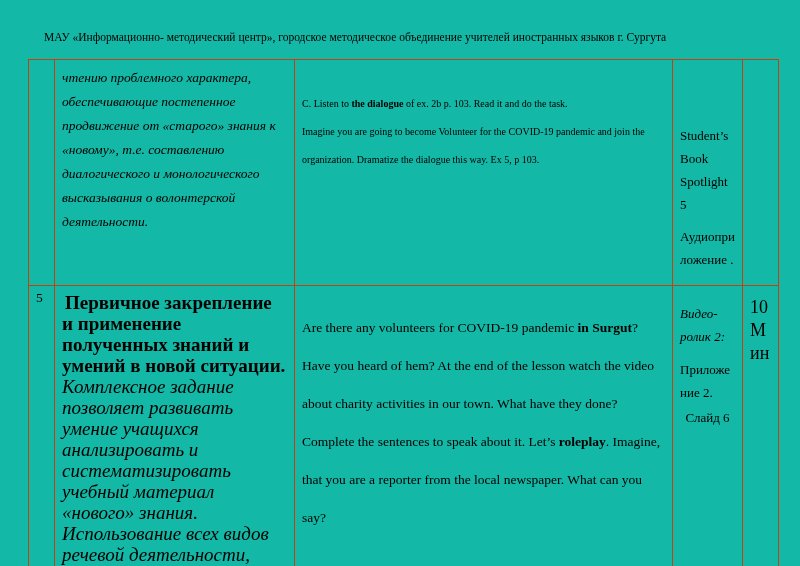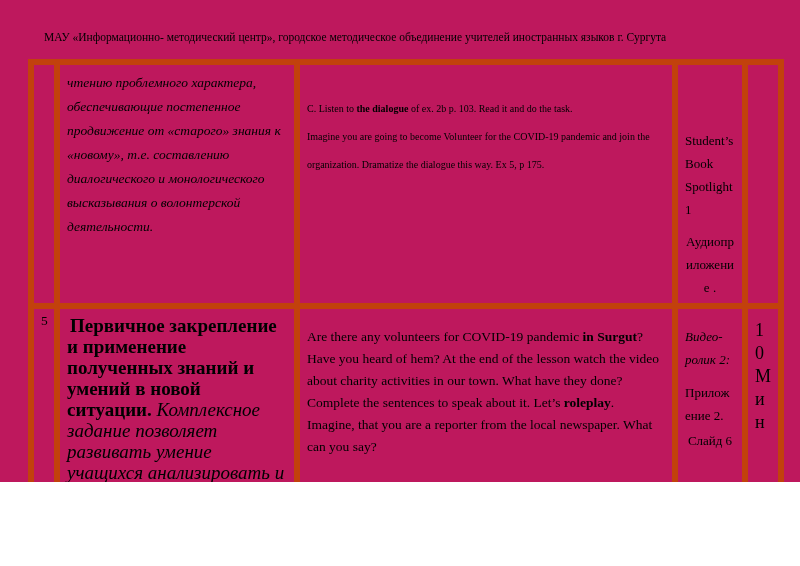--- a/index.html
+++ b/index.html
@@ -1,21 +1,21 @@
 <!DOCTYPE html>
 <html><head>
 <meta charset="utf-8">
 <style>
   * { margin: 0; padding: 0; box-sizing: border-box; }
   html, body { background: #ffffff; }
   .page {
     position: relative;
     width: 800px;
-    height: 482px;
-    background: #be185d;
+    height: 566px;
+    background: #14b8a6;
     color: #000000;
     font-family: "Liberation Serif", serif;
     overflow: hidden;
   }
   .doc-header {
     position: absolute;
     top: 30px;
     left: 44px;
     width: 640px;
     font-size: 11.5px;
@@ -25,21 +25,21 @@
   }
   table.lesson {
     position: absolute;
     top: 59px;
     left: 28px;
     width: 750px;
     border-collapse: collapse;
     table-layout: fixed;
   }
   table.lesson td {
-    border: 6px solid #c2410c;
+    border: 1px solid #c2410c;
     vertical-align: top;
     padding: 4px 7px;
     overflow: hidden;
   }
   tr.r1 { height: 226px; }
   tr.r2 { height: 274px; }
 
   .col-num     { width: 26px;  padding: 6px 4px; font-size: 13.5px; }
   .col-stage   { width: 240px; }
   .col-content { width: 378px; }
@@ -58,29 +58,29 @@
     margin-top: 2px;
     text-indent: 3px;
   }
   .stage2 b { font-weight: bold; }
   .stage2 i { font-style: italic; }
 
   .content1 p { font-size: 10px; line-height: 28px; }
   .content1 .p1 { margin-top: 26px; }
   .content1 .p2 { margin-top: 0; }
 
-  .content2 p { font-size: 13.5px; line-height: 22px; margin-top: 13px; }
+  .content2 p { font-size: 13.5px; line-height: 38px; margin-top: 19px; }
 
   .res p {
     font-size: 13px;
     line-height: 23px;
     overflow-wrap: break-word;
   }
   .res1 .rp1 { margin-top: 60px; }
-  .res1 .rp2 { margin-top: 9px; text-align: center; }
+  .res1 .rp2 { margin-top: 9px; }
   .res2 .rp1 { margin-top: 12px; font-style: italic; }
   .res2 .rp2 { margin-top: 10px; font-family: Liberation Serif, serif; }
   .res2 .rp3 { margin-top: 2px; text-align: center; }
 
   .col-time .time {
     font-size: 18px;
     line-height: 23px;
     margin-top: 6px;
     overflow-wrap: break-word;
   }
@@ -94,24 +94,24 @@
 
   <table class="lesson">
     <tbody>
       <tr class="r1">
         <td class="col-num"></td>
         <td class="col-stage">
           <p class="stage1">чтению  проблемного характера, обеспечивающие постепенное продвижение от   «старого» знания к «новому», т.е.  составлению диалогического и монологического высказывания о волонтерской деятельности.</p>
         </td>
         <td class="col-content content1">
           <p class="p1"><span>C. Listen to </span><b>the dialogue</b><span> of ex. 2b p. 103.  Read it   and do the task.</span></p>
-          <p class="p2">Imagine you are going to become Volunteer for the COVID-19 pandemic and join the organization. Dramatize the dialogue this way. Ex 5, p 175.</p>
+          <p class="p2">Imagine you are going to become Volunteer for the COVID-19 pandemic and join the organization. Dramatize the dialogue this way. Ex 5, p 103.</p>
         </td>
         <td class="col-res res res1">
-          <p class="rp1">Student’s Book Spotlight 1</p>
+          <p class="rp1">Student’s Book Spotlight 5</p>
           <p class="rp2">Аудиоприложение .</p>
         </td>
         <td class="col-time">
           <p class="time"></p>
         </td>
       </tr>
 
       <tr class="r2">
         <td class="col-num">5</td>
         <td class="col-stage">

